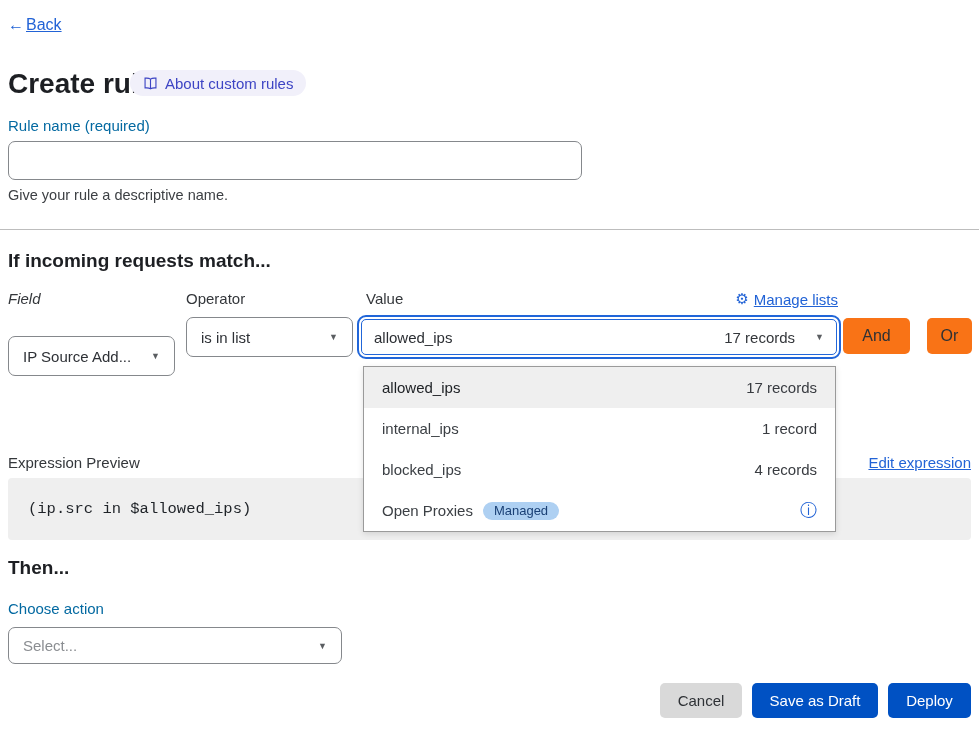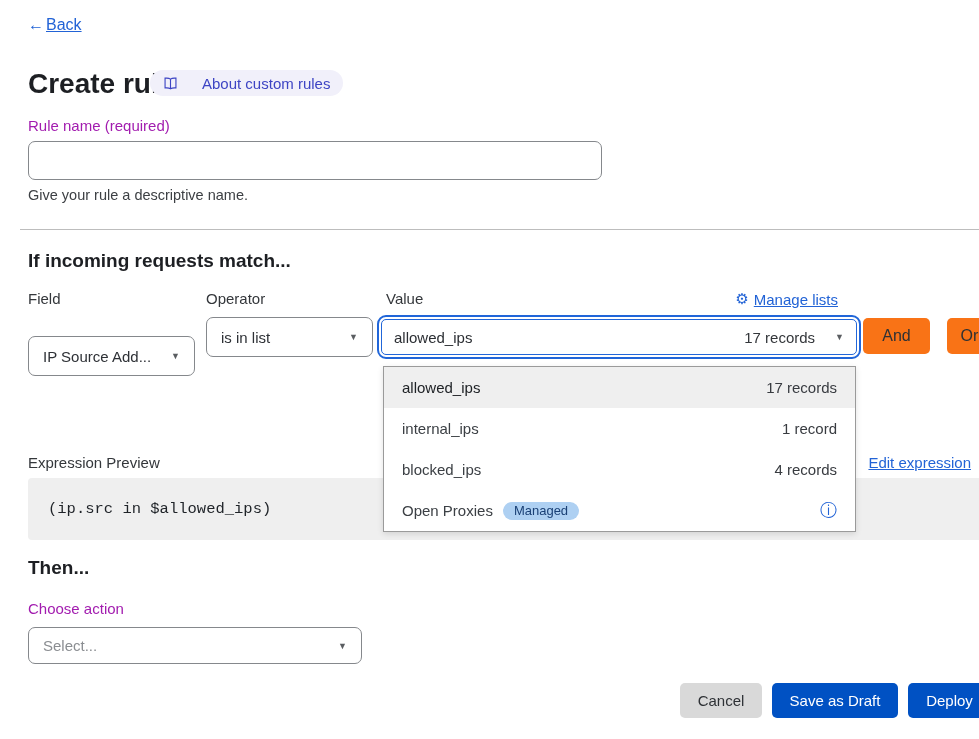--- a/index.html
+++ b/index.html
@@ -1,36 +1,36 @@
 <!DOCTYPE html>
 <html><head>
 <meta charset="utf-8">
 <style>
   * { margin:0; padding:0; box-sizing:border-box; }
   html,body { background:#ffffff; }
   body { font-family:"Liberation Sans", sans-serif; color:#24262a; }
   .page { position:relative; width:979px; height:739px; background:#fff; overflow:hidden; }
 
-  .abs { position:absolute;margin-left:20px; }
+  .abs { position:absolute; }
 
   a.link { color:#2263d6; text-decoration:underline; cursor:pointer; }
 
   
   .back-link { left:8px; top:16px; font-size:16px; color:#2263d6; cursor:pointer; }
   .back-link .arrow { text-decoration:none; margin-right:2px; }
   .back-link .txt { text-decoration:underline; }
 
   
   .page-title { left:8px; top:68px; font-size:28px; font-weight:bold; color:#1d1f23; }
-  .about-badge { left:130px; top:70px; height:26px; display:flex; align-items:center; gap:24px;
+  .about-badge { left:130px; top:70px; height:26px; display:flex; align-items:center; gap:7px;
     background:#f1f0fa; border-radius:13px; padding:0 13px; cursor:pointer; }
   .about-badge .lbl { color:#3d44c4; font-size:15px; }
 
   
-  .field-label { font-size:15px; color:#a21caf; }
+  .field-label { font-size:15px; color:#0369a1; }
   .rule-name-label { left:8px; top:117px; }
   .rule-name-input { left:8px; top:141px; width:574px; height:39px; border:1px solid #85888c;
     border-radius:7px; background:#fff; font-size:15px; padding:0 12px; outline:none;
     font-family:"Liberation Sans", sans-serif; }
   .helper-text { left:8px; top:187px; font-size:14.5px; color:#3d4044; }
 
   .divider { left:0; top:229px; width:979px; height:1px; background:#bdbdbd; }
 
   .section-heading { font-size:19px; font-weight:bold; color:#1d1f23; }
   .match-heading { left:8px; top:250px; }
@@ -113,21 +113,21 @@
   </div>
 
   <label class="abs field-label rule-name-label">Rule name (required)</label>
   <input class="abs rule-name-input" type="text" value="" style="">
   <div class="abs helper-text">Give your rule a descriptive name.</div>
 
   <div class="abs divider"></div>
 
   <h2 class="abs section-heading match-heading">If incoming requests match...</h2>
 
-  <div class="abs col-label" style="left:8px;">Field</div>
+  <div class="abs col-label" style="left:8px;font-style:italic;">Field</div>
   <div class="abs col-label" style="left:186px;text-align:right;">Operator</div>
   <div class="abs col-label" style="left:366px;">Value</div>
 
   <div class="abs manage-lists">
     <span class="gear">⚙</span>
     <a class="link">Manage lists</a>
   </div>
 
   <div class="abs select field-select">
     <span>IP Source Add...</span>

